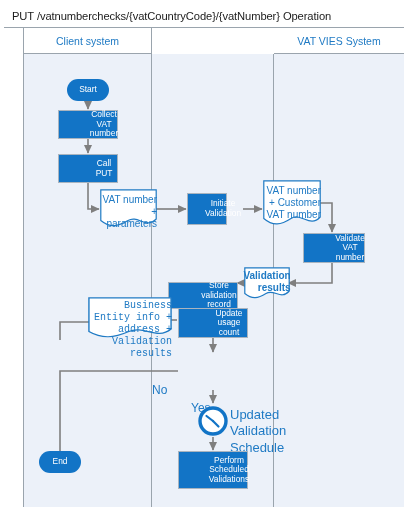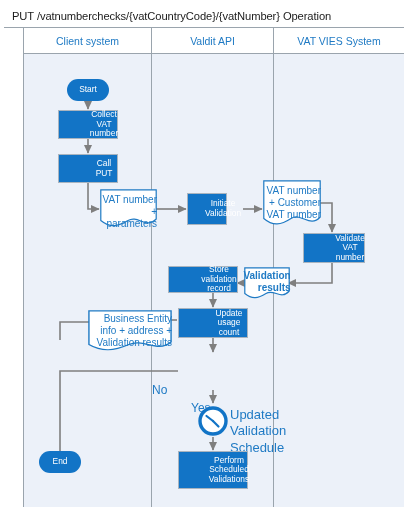--- a/index.html
+++ b/index.html
@@ -211,23 +211,20 @@
   <div class="title-band">
     <span class="title-text">PUT /vatnumberchecks/{vatCountryCode}/{vatNumber} Operation</span>
   </div>
 
   <div class="phase-col"></div>
 
   <div class="lane-headers">
     <div class="lane-header lh-0">
       <span>Client system</span>
     </div>
-    <div class="lane-header lh-1">
-      <span>Valdit API</span>
-    </div>
     <div class="lane-header lh-2">
       <span>VAT VIES System</span>
     </div>
   </div>
 
   <div class="lane-body lb-0"></div>
   <div class="lane-body lb-1"></div>
   <div class="lane-body lb-2"></div>
 
   <svg id="connectors" viewBox="0 0 409 512" xmlns="http://www.w3.org/2000/svg">
@@ -304,25 +301,25 @@
     <span>Validate VAT number</span>
   </div>
 
   <div class="doc" style="left:244px; top:267px; width:46px; height:33px;">
     <svg class="doc-svg" viewBox="0 0 46 33" preserveAspectRatio="none">
       <path d="M0.8,0.8 H45.2 V24 C37,33.5 30,21.5 22,26.5 C14,31.5 8,32.5 0.8,26.5 Z" fill="#ffffff" stroke="#1f7ac4" stroke-width="1.2"></path>
     </svg>
     <div class="doc-label" style="padding-top:3px;font-weight:bold;">Validation results</div>
   </div>
 
-  <div class="node proc" style="left:168px; top:266px; width:70px; height:27px;">
+  <div class="node proc" style="left:168px; top:282px; width:70px; height:27px;">
     <span>Store validation record</span>
   </div>
 
-  <div class="doc" style="left:88px; top:310px; width:84px; height:43px;">
+  <div class="doc" style="left:88px; top:297px; width:84px; height:43px;font-family:Liberation Mono, monospace;">
     <svg class="doc-svg" viewBox="0 0 72 43" preserveAspectRatio="none">
       <path d="M0.8,0.8 H71.2 V32 C59,43.5 48,28 35,34.5 C22,41 12,42 0.8,34.5 Z" fill="#ffffff" stroke="#1f7ac4" stroke-width="1.2"></path>
     </svg>
     <div class="doc-label" style="padding-top:3px;">Business Entity info + address + Validation results</div>
   </div>
 
   <div class="node proc" style="left:178px; top:308px; width:70px; height:30px;">
     <span>Update usage count</span>
   </div>
 

